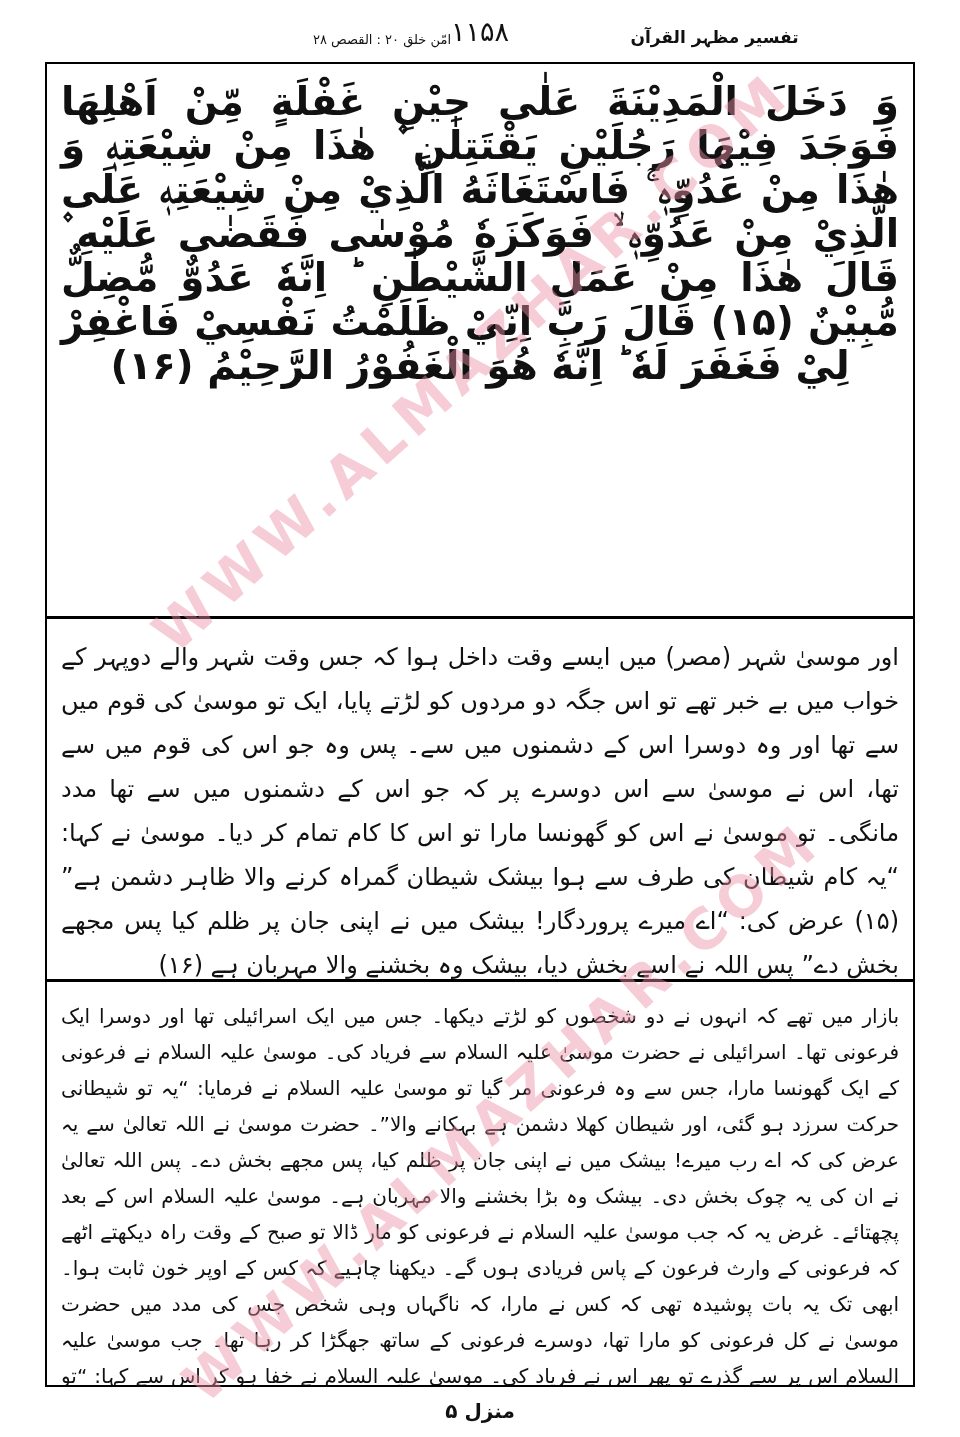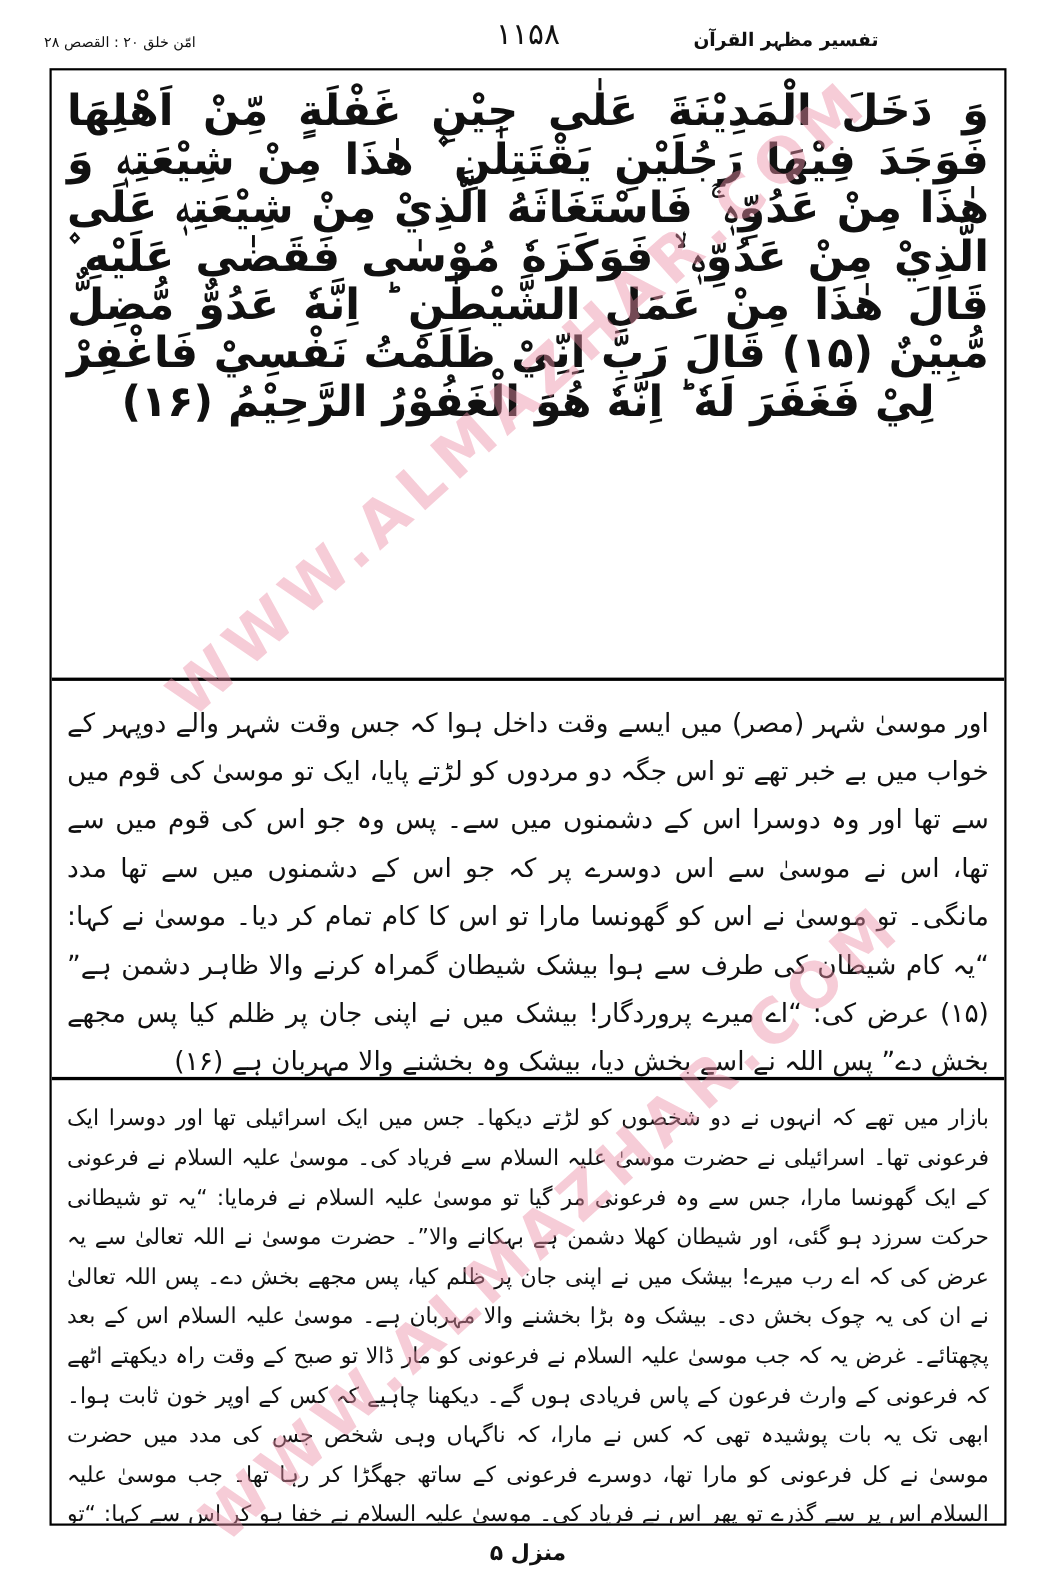--- a/index.html
+++ b/index.html
@@ -17,21 +17,21 @@
   }
   
   .header{
     position:absolute; top:16px; left:40px; right:40px;
     display:grid; grid-template-columns:1fr auto 1fr;
     align-items:end;
     direction:rtl;
   }
   .header .right{ text-align:center; font-size:17px; font-weight:bold; }
   .header .center{ text-align:center; font-size:27px; font-weight:normal; letter-spacing:2px; }
-  .header .left{ text-align:left; font-size:13px; }
+  .header .left{ text-align:right; font-size:13px; }
   
   .content-box{
     position:absolute; top:62px; left:45px; right:45px; bottom:50px;
     border:2px solid #000;
     display:flex; flex-direction:column;
     background:#fff;
     overflow:hidden;
   }
   .quran{
     direction:rtl;

